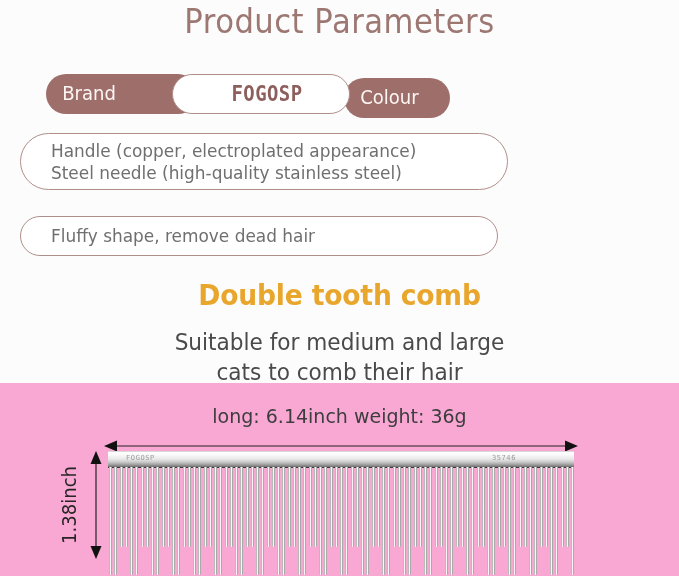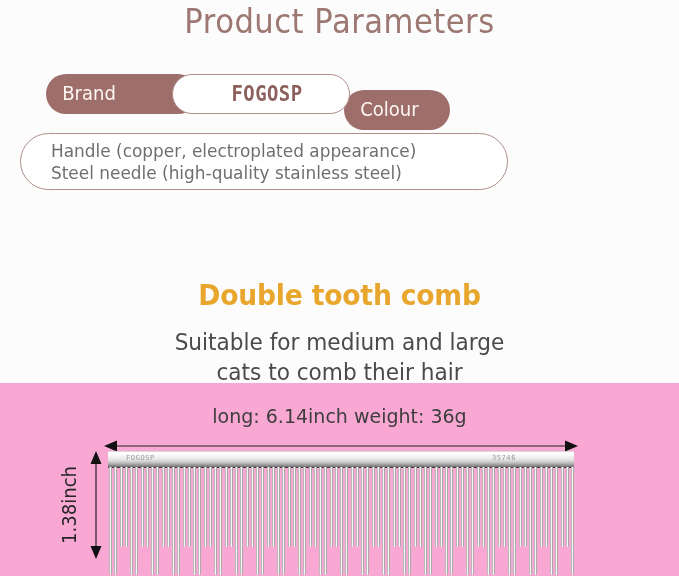--- a/index.html
+++ b/index.html
@@ -100,21 +100,21 @@
     letter-spacing: 0.5px;
     font-family: "DejaVu Sans Mono", monospace;
     transform: scaleX(0.9);
     transform-origin: center center;
     text-align: center;
     width: 100%;
   }
 
   
   #row-brand   { left: 46px;  top: 0px;   }
-  #row-colour  { left: 344px; top: 16px;   }
+  #row-colour  { left: 344px; top: 4px;   }
   #row-material{ left: 46px;  top: 59px;  }
   #row-function{ left: 46px;  top: 142px; }
 
   #row-brand .pill    { width: 152px; height: 40px; }
   #row-brand .capsule { width: 178px; height: 40px; align-items: center; }
   #row-colour .pill    { width: 106px; height: 40px; }
   #row-colour .capsule { width: 206px; height: 40px; }
   #row-material .pill    { width: 130px; height: 57px; }
   #row-material .capsule { width: 488px; height: 57px; }
   #row-function .pill    { width: 140px; height: 40px; }
@@ -278,20 +278,23 @@
     </div>
 
     <div class="spec-row" id="row-material">
       <div class="capsule">
         <span class="capsule-text">Handle (copper, electroplated appearance)</span>
         <span class="capsule-text">Steel needle (high-quality stainless steel)</span>
       </div>
     </div>
 
     <div class="spec-row" id="row-function">
+      <div class="capsule">
+        <span class="capsule-text">Fluffy shape, remove dead hair</span>
+      </div>
     </div>
 
   </div>
 
   <div class="headline">Double tooth comb</div>
   <div class="subhead">
     <div>Suitable for medium and large</div>
     <div>cats to comb their hair</div>
   </div>
 

